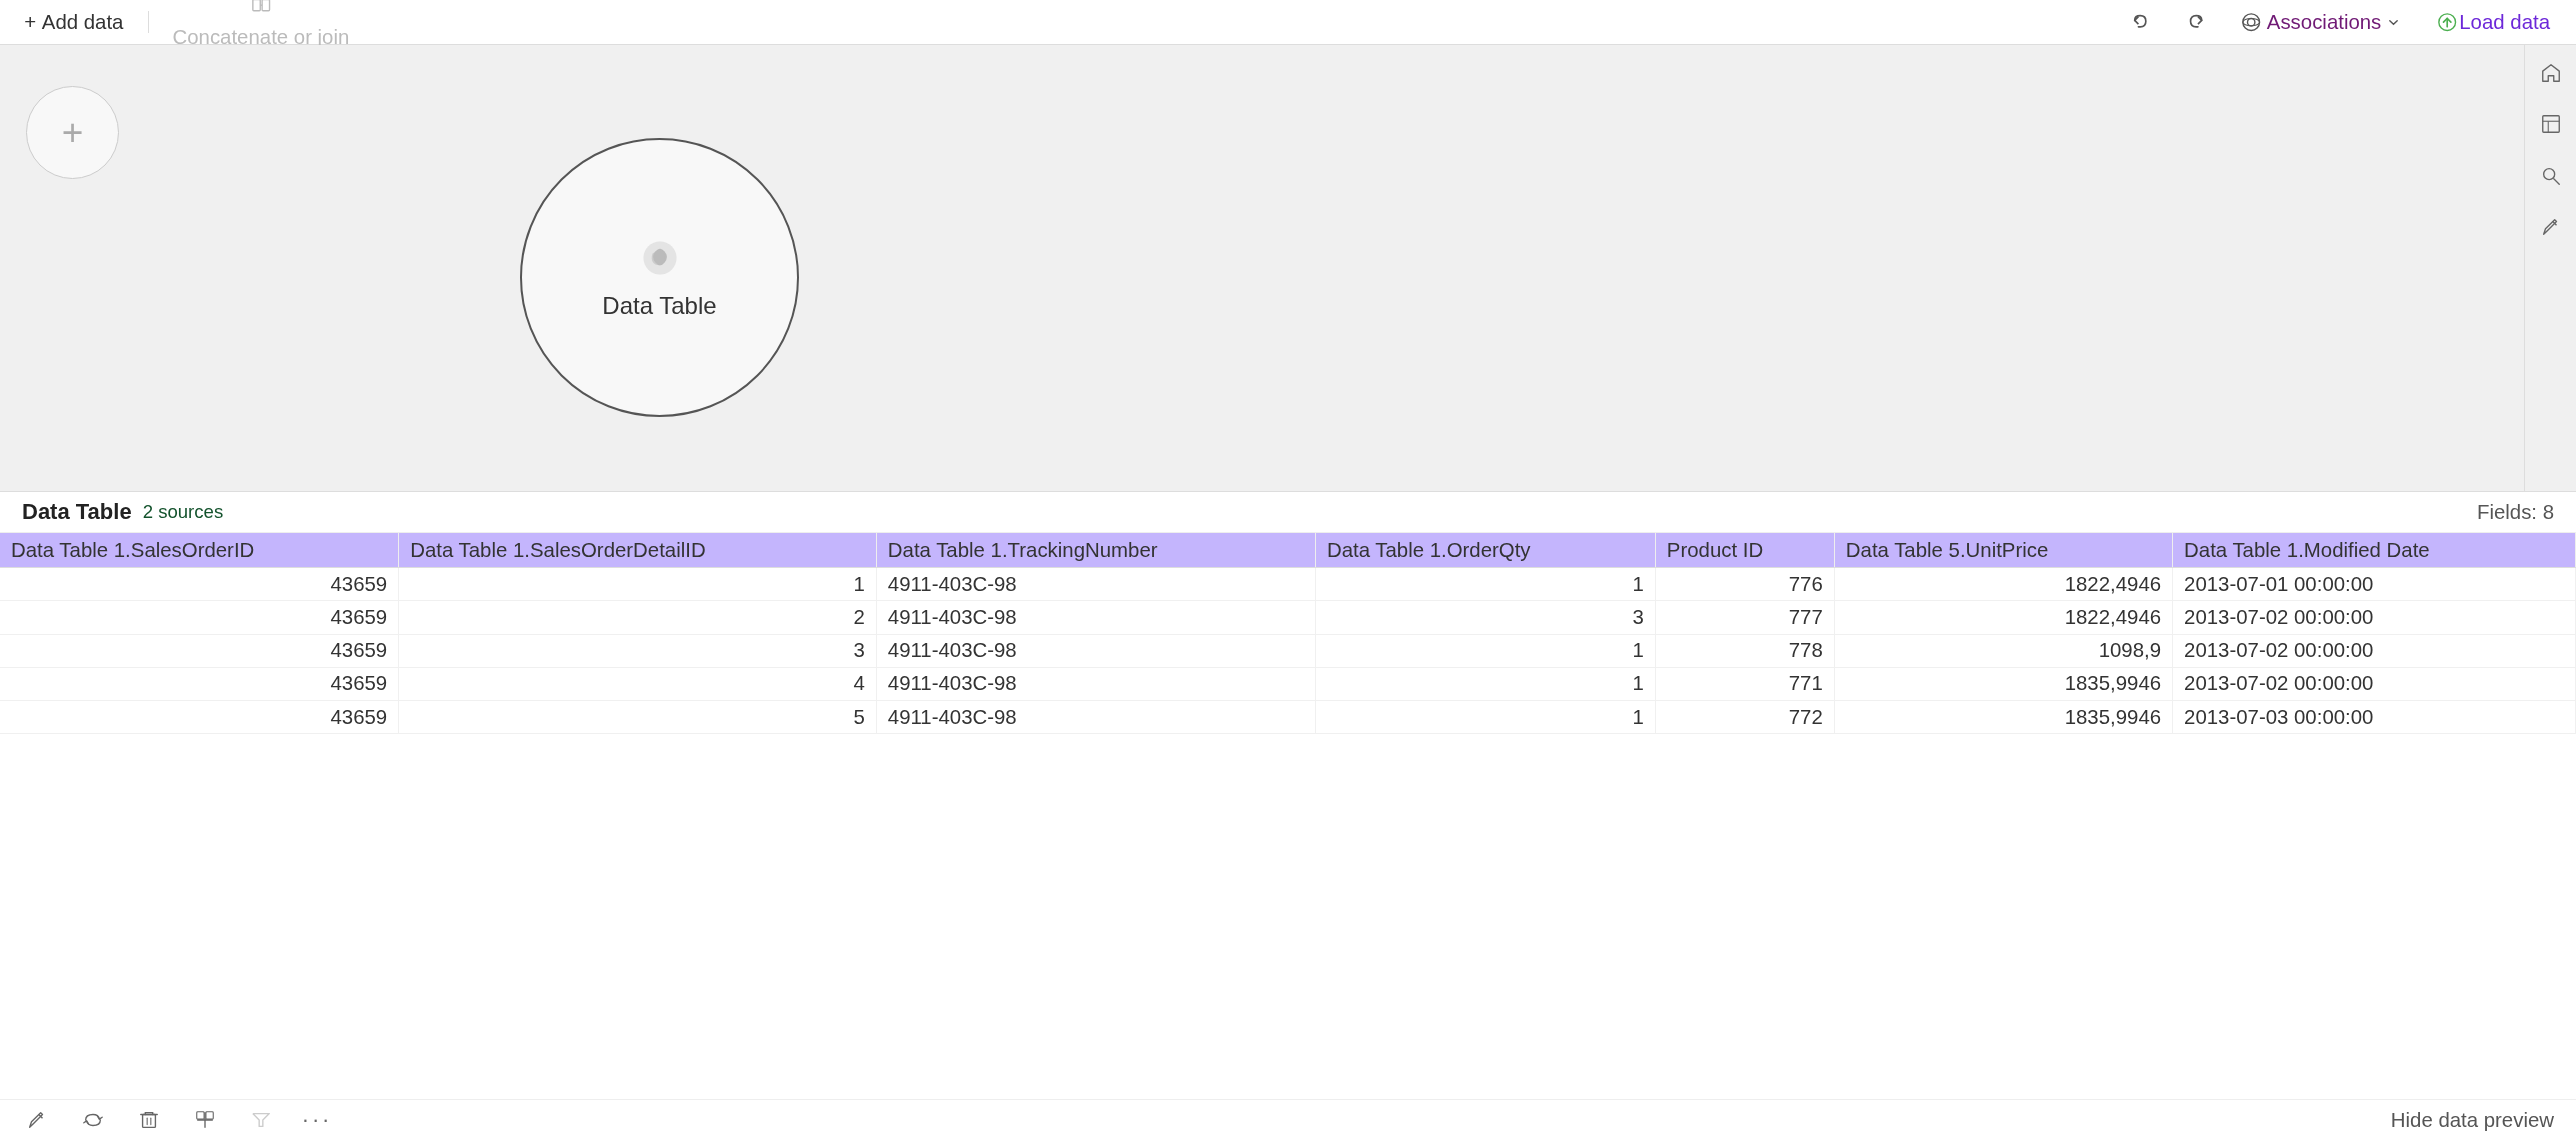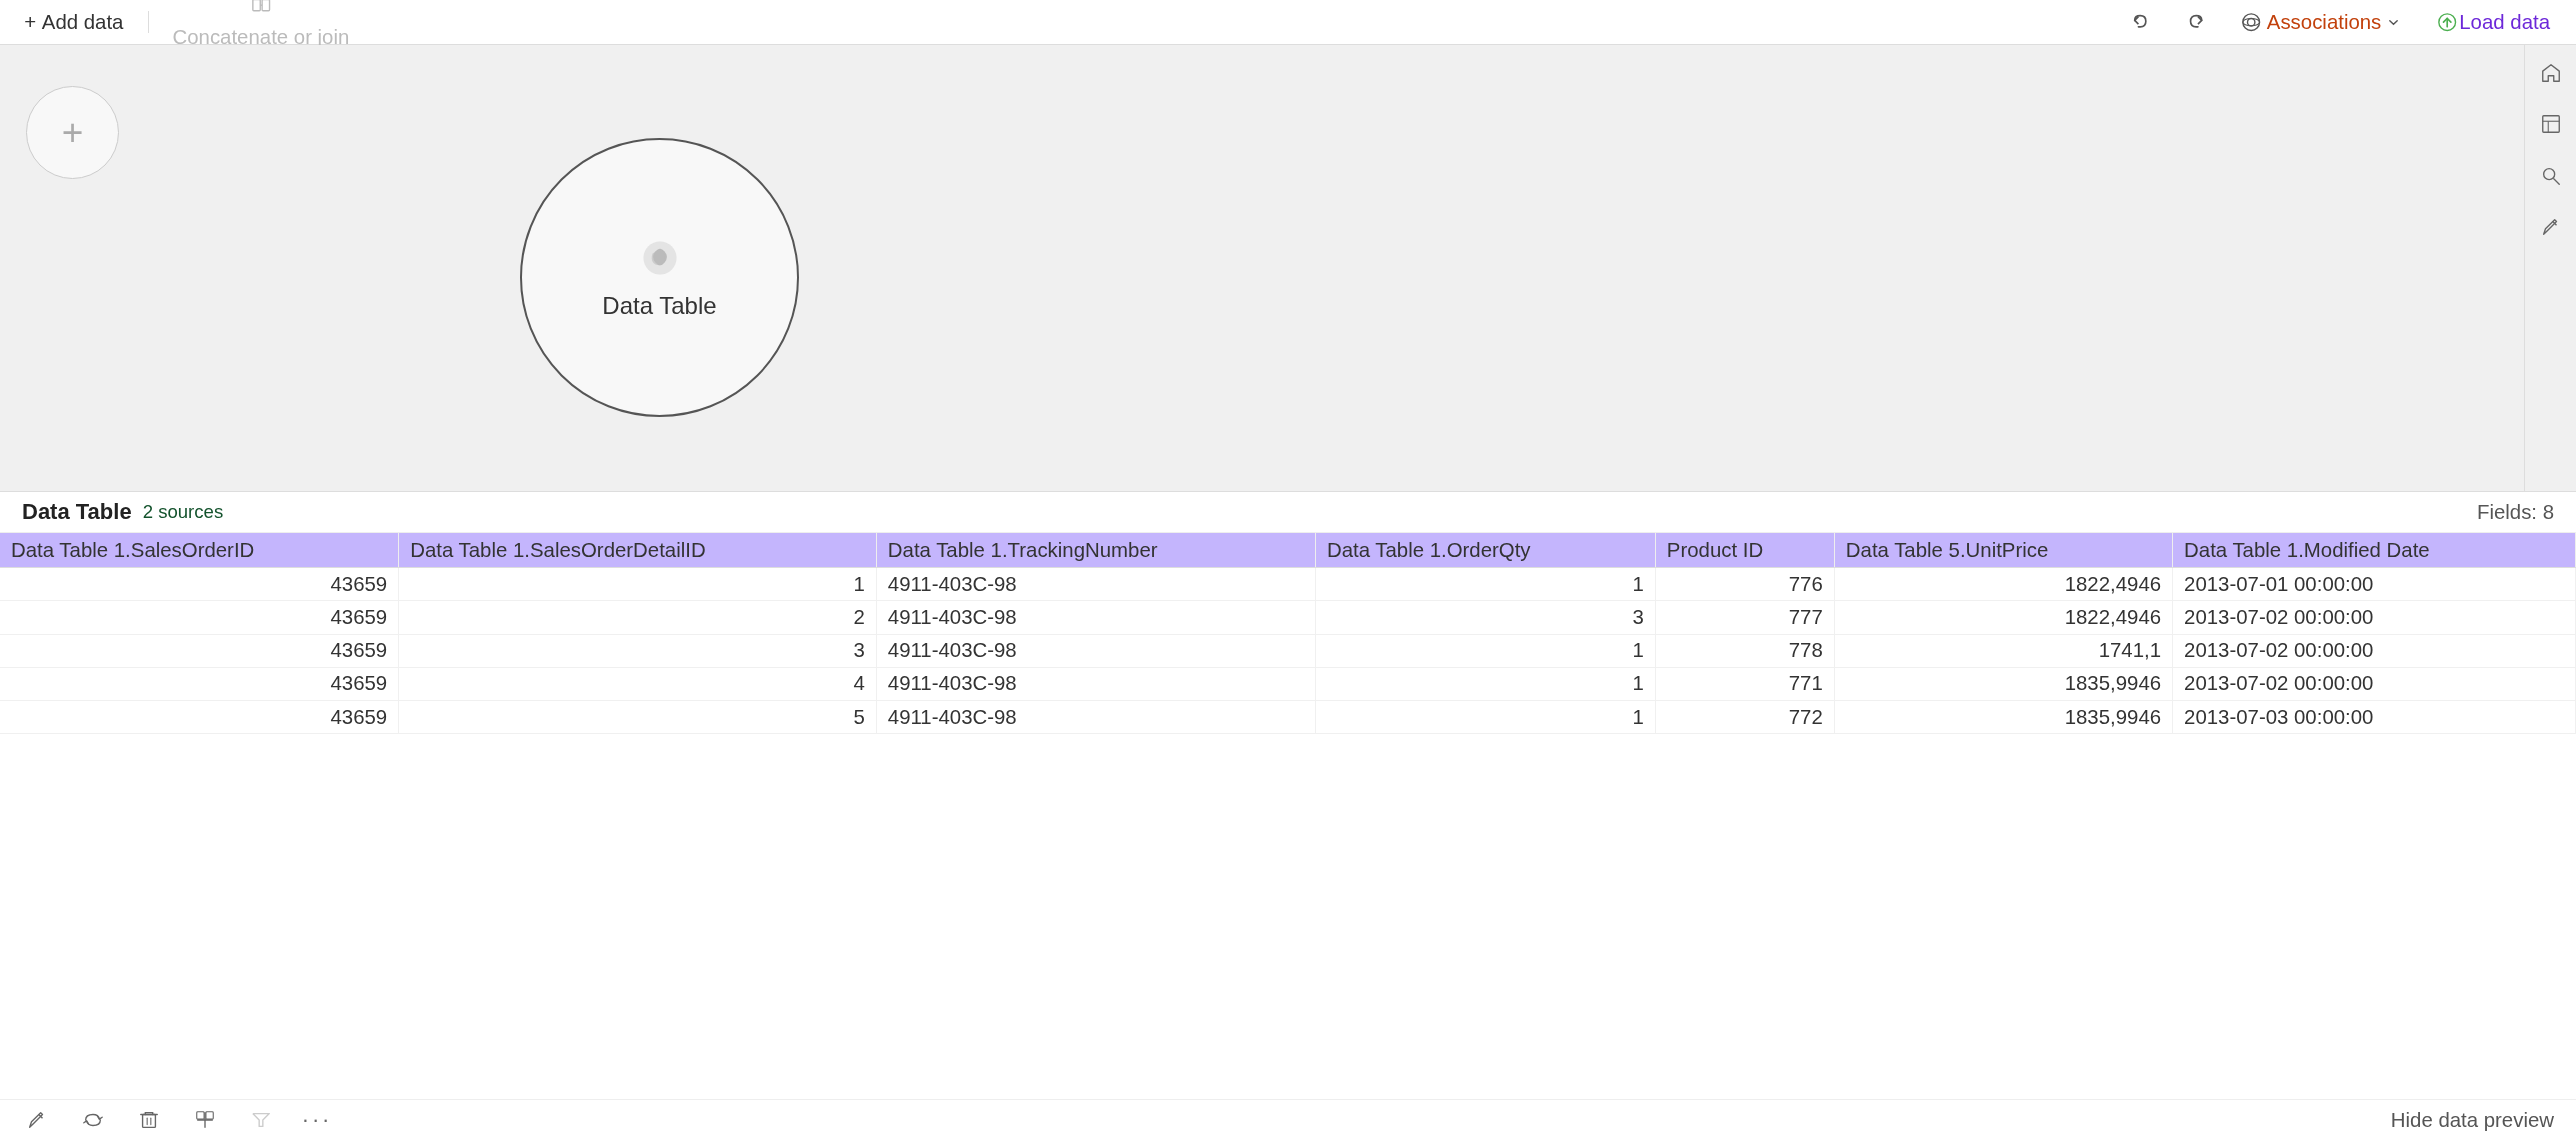--- a/index.html
+++ b/index.html
@@ -20,21 +20,21 @@
       font-size: 20.4px; color: #333; padding: 3.7px 9.3px;
       border-radius: 3.7px;
     }
     .toolbar-btn.disabled { color: #bbb; cursor: default; flex-direction: column; }
     .toolbar-separator { width: 0.9px; height: 22px; background: #ddd; margin: 0 7.4px; }
     .toolbar-spacer { flex: 1; }
     .toolbar-right { display: flex; align-items: center; gap: 15px; }
     .associations-btn {
       display: flex; align-items: center; gap: 5.6px;
       background: none; border: none; cursor: pointer;
-      font-size: 20.4px; color: #c2410c; padding: 3.7px 11px;
+      font-size: 20.4px; color: #701a75; padding: 3.7px 11px;
       border-radius: 3.7px;
     }
     .load-data-btn {
       display: flex; align-items: center; gap: 2px;
       background: none; border: none; cursor: pointer;
       font-size: 20.4px; color: #6d28d9; padding: 3.7px 11px;
       border-radius: 3.7px; font-weight: 500;
     }
 
     
@@ -309,21 +309,21 @@
             <td style="text-align: right;">777</td>
             <td style="text-align: right;">1822,4946</td>
             <td style="text-align: left;">2013-07-02 00:00:00</td>
           </tr>
           <tr>
             <td style="text-align: right;">43659</td>
             <td style="text-align: right;">3</td>
             <td style="text-align: left;">4911-403C-98</td>
             <td style="text-align: right;">1</td>
             <td style="text-align: right;">778</td>
-            <td style="text-align: right;">1741,1</td>
+            <td style="text-align: right;">1098,9</td>
             <td style="text-align: left;">2013-07-02 00:00:00</td>
           </tr>
           <tr>
             <td style="text-align: right;">43659</td>
             <td style="text-align: right;">4</td>
             <td style="text-align: left;">4911-403C-98</td>
             <td style="text-align: right;">1</td>
             <td style="text-align: right;">771</td>
             <td style="text-align: right;">1835,9946</td>
             <td style="text-align: left;">2013-07-02 00:00:00</td>

